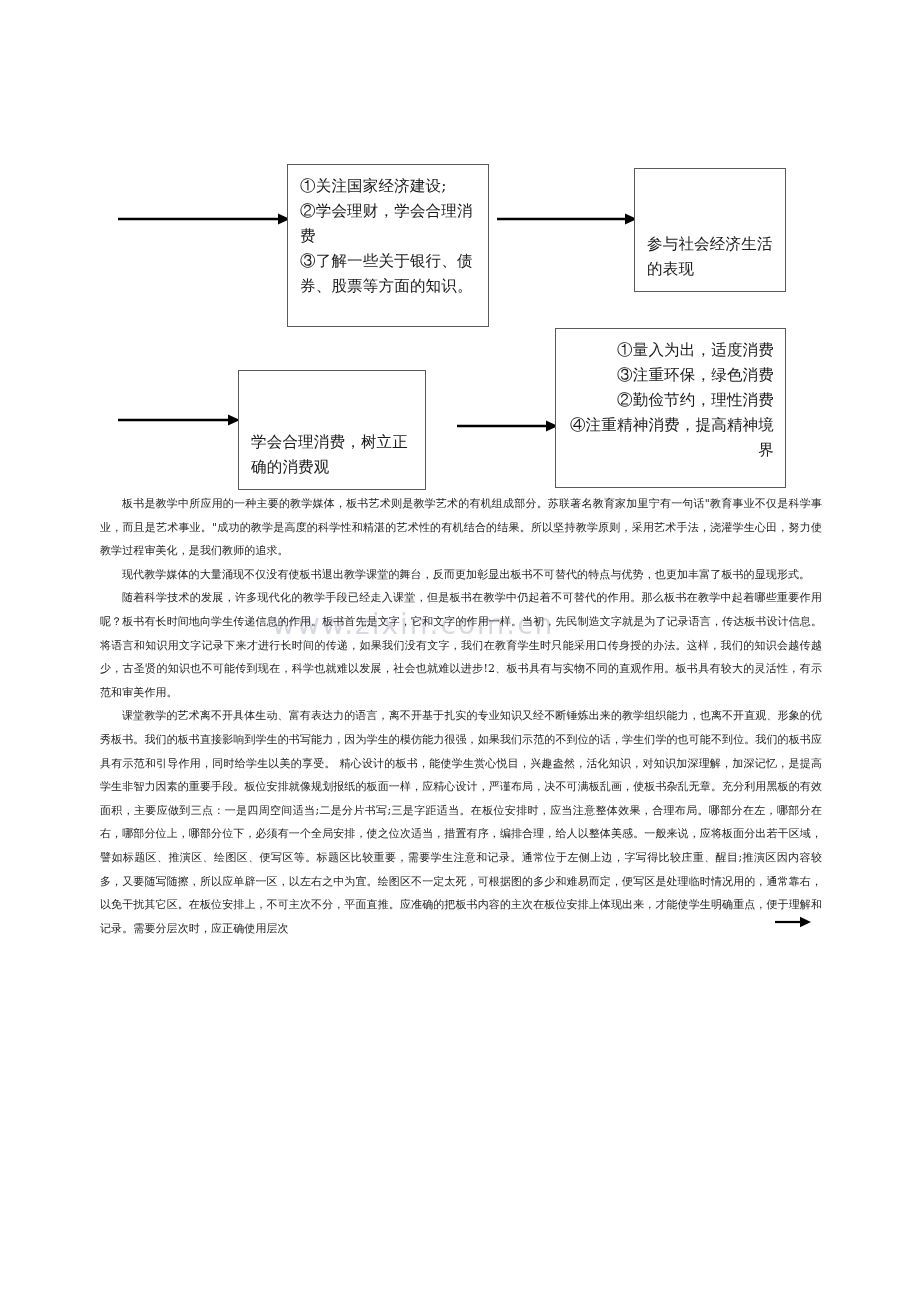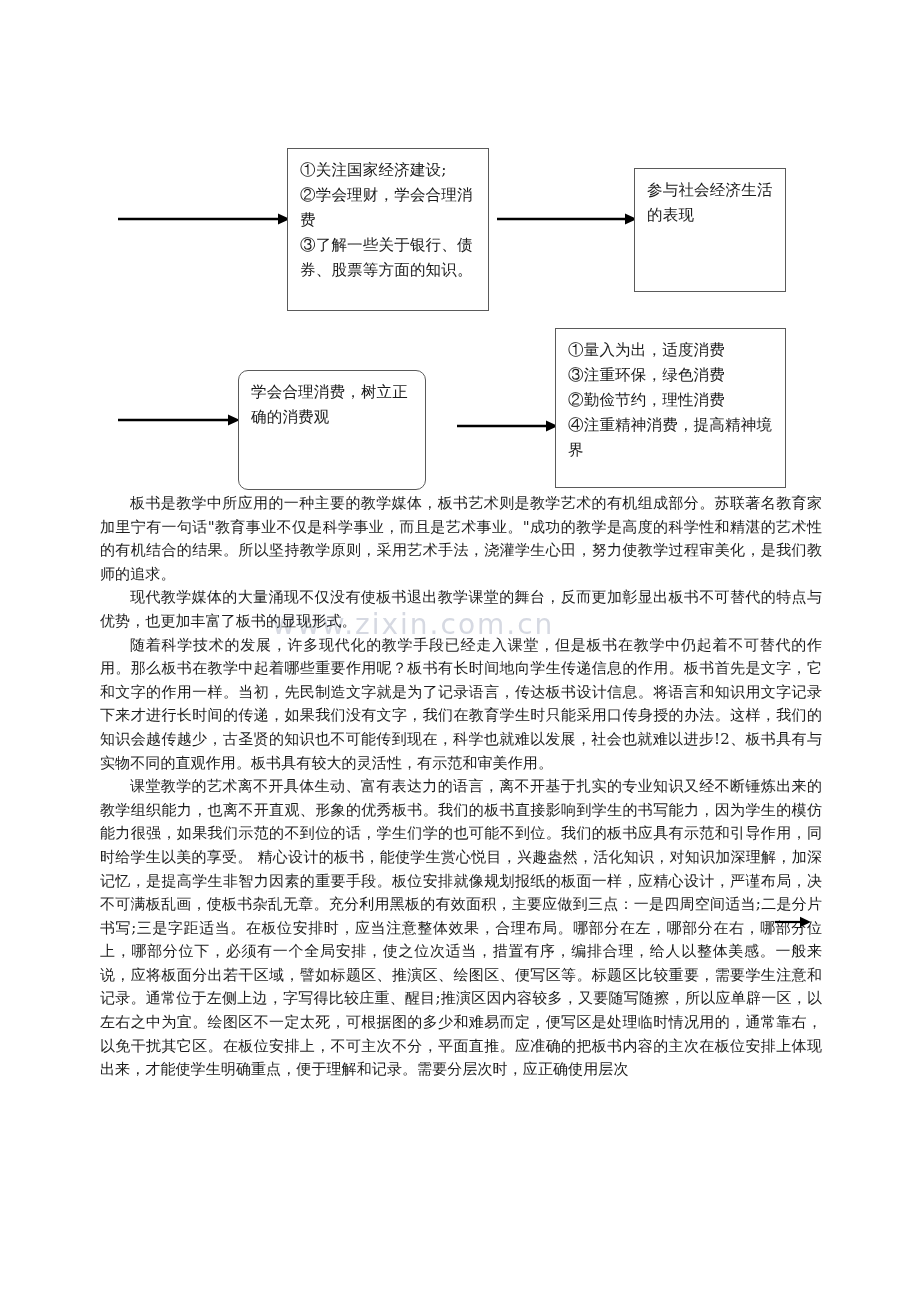--- a/index.html
+++ b/index.html
@@ -52,29 +52,29 @@
     box-sizing: border-box;
     font-family: "DejaVu Serif", "Liberation Serif", serif;
     font-size: 15.5px;
     line-height: 1.62;
     color: #1a1a1a;
     padding: 9px 11px 9px 12px;
     letter-spacing: .2px;
   }
   .box.vcenter {
     display: flex;
-    align-items: flex-start;
+    align-items: flex-end;
   }
   .box .inner { width: 100%; }
 
   
-  #box-goals      { left: 287px; top: 148px;  width: 202px; height: 163px; }
+  #box-goals      { left: 287px; top: 164px;  width: 202px; height: 163px; }
   #box-outcome    { left: 634px; top: 168px;  width: 152px; height: 124px; }
-  #box-attitude   { left: 238px; top: 370px;  width: 188px; height: 120px; border-radius: 10px; }
-  #box-principles { left: 555px; top: 328px;  width: 231px; height: 160px; }
+  #box-attitude   { left: 238px; top: 370px;  width: 188px; height: 120px; }
+  #box-principles { left: 555px; top: 328px;  width: 231px; height: 160px; text-align: right; }
 
   
   .arrow {
     position: absolute;
     height: 12px;
     display: block;
   }
   .arrow svg { display: block; overflow: visible; }
 
   #arrow-1 { left: 118px; top: 213px;  width: 172px; }
@@ -89,21 +89,21 @@
   .body-text {
     position: absolute;
     left: 100px;
     top: 492px;
     width: 722px;
     z-index: 1;
   }
   .body-text p {
     margin: 0;
     font-family: "DejaVu Serif", "Liberation Serif", serif;
-    font-size: 15px;
+    font-size: 11px;
     line-height: 23.6px;
     text-align: justify;
     text-justify: inter-character;
     text-indent: 2em;
     color: #1c1c1c;
     letter-spacing: .1px;
   }
 </style>
 </head>
 <body>

